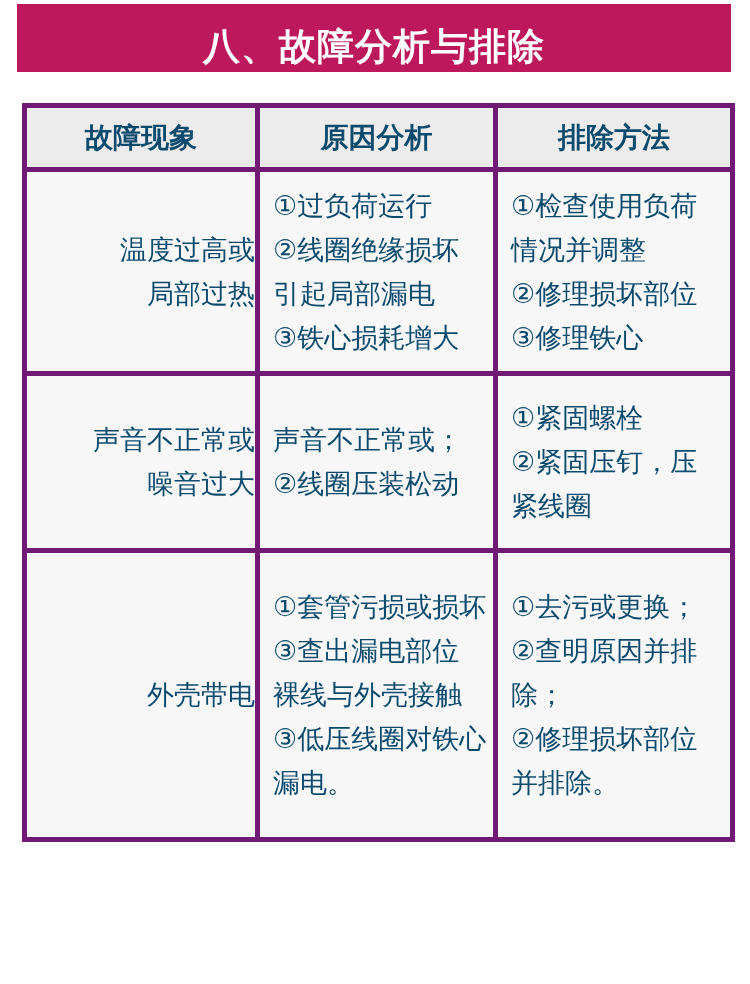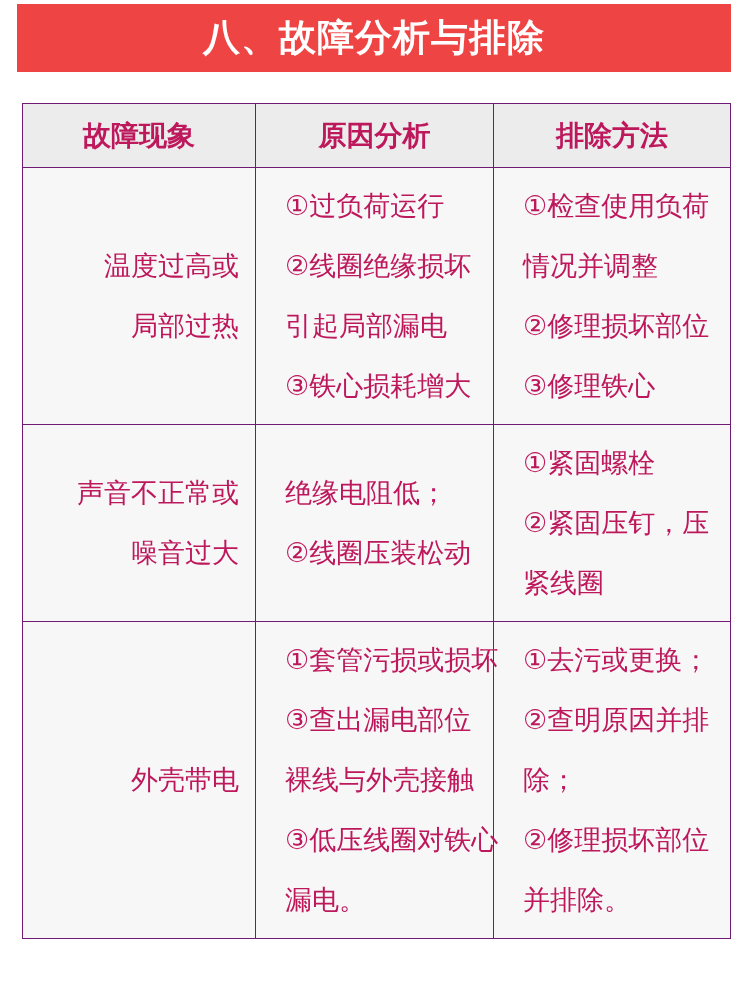--- a/index.html
+++ b/index.html
@@ -10,44 +10,44 @@
     background: #ffffff;
     font-family: "Liberation Sans", "DejaVu Sans", sans-serif;
     overflow: hidden;
   }
   .banner {
     position: absolute;
     left: 17px;
     top: 4px;
     width: 714px;
     height: 68px;
-    background: #ef4444;
+    background: #be185d;
     display: flex;
-    align-items: center;
+    align-items: flex-end;
     justify-content: center;
   }
   .banner-title {
     color: #ffffff;
     font-size: 37px;
     font-weight: bold;
     letter-spacing: 1px;
     white-space: nowrap;
   }
   table.fault-table {
     position: absolute;
     left: 22px;
     top: 103px;
     width: 708px;
     border-collapse: collapse;
     table-layout: fixed;
   }
   .fault-table th,
   .fault-table td {
-    border: 1px solid #701a75;
-    color: #be185d;
+    border: 5px solid #701a75;
+    color: #0c4a6e;
     vertical-align: middle;
     box-sizing: border-box;
   }
   .fault-table col.c1 { width: 233px; }
   .fault-table col.c2 { width: 238px; }
   .fault-table col.c3 { width: 237px; }
   .fault-table th {
     height: 64px;
     background: #ececec;
     font-size: 28px;
@@ -62,21 +62,21 @@
   .fault-table td.center {
     text-align: right;
     padding: 0 0;
   }
   .fault-table td.left { text-align: left; }
   .fault-table tr.r1 td { height: 204px; }
   .fault-table tr.r2 td { height: 177px; }
   .fault-table tr.r3 td { height: 113px; }
   .fault-table tr.r4 td { height: 289px; }
   .fault-table p.line {
-    margin: 16px;
+    margin: 0;
     line-height: 44px;
     white-space: nowrap;
   }
 </style>
 </head>
 <body>
 
 <div class="banner">
   <span class="banner-title">八、故障分析与排除</span>
 </div>
@@ -112,21 +112,21 @@
           <p class="line">②修理损坏部位</p>
           <p class="line">③修理铁心</p>
         </td>
     </tr>
     <tr class="r2">
       <td class="center">
           <p class="line">声音不正常或</p>
           <p class="line">噪音过大</p>
         </td>
       <td class="left">
-          <p class="line">绝缘电阻低；</p>
+          <p class="line">声音不正常或；</p>
           <p class="line">②线圈压装松动</p>
         </td>
       <td class="left">
           <p class="line">①紧固螺栓</p>
           <p class="line">②紧固压钉，压</p>
           <p class="line">紧线圈</p>
         </td>
     </tr>
     <tr class="r4">
       <td class="center">

